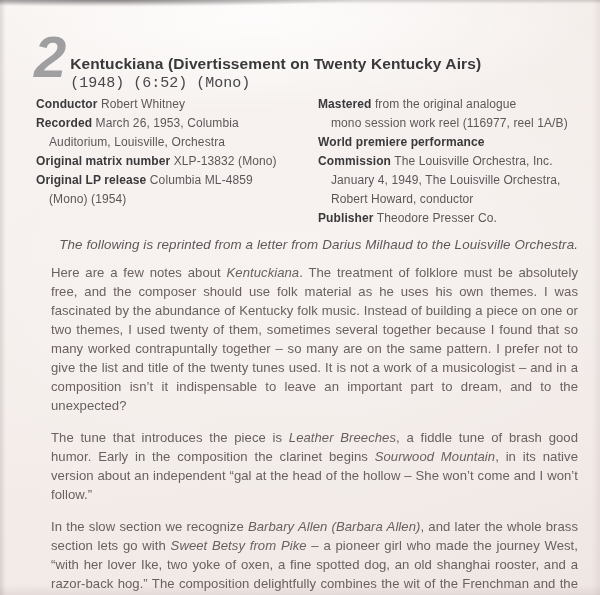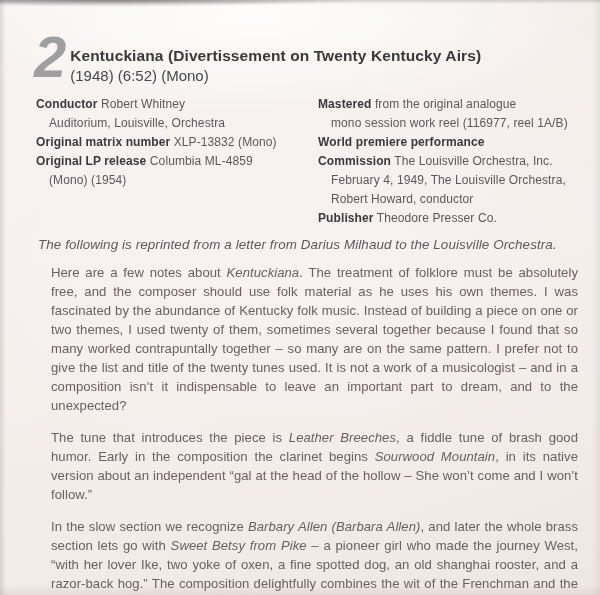--- a/index.html
+++ b/index.html
@@ -31,44 +31,45 @@
   .head {
     position: absolute; left: 34px; top: 34px; width: 544px;
     display: flex; align-items: flex-start;
   }
   .tracknum {
     font-size: 58px; line-height: 50px; font-weight: 700; font-style: italic;
     color: #9f9ea1; letter-spacing: -3px; margin-right: 7px; flex: 0 0 auto;
     transform: translateY(-2px);
   }
   .head-title {
-    font-size: 15.5px; font-weight: 700; color: #39383a; margin: 12px 0 0 0;
+    font-size: 15.5px; font-weight: 700; color: #39383a; margin: 20px 0 0 0;
     letter-spacing: .1px; line-height: 20px;
   }
   .head-subtitle {
-    font-size: 15px; color: #47464a; line-height: 20px;
+    font-size: 15px; color: #47464a; line-height: 20px; font-family: Liberation Mono, monospace;
   }
 
   .credits {
     position: absolute; left: 36px; top: 95px; width: 558px;
     display: flex;
   }
   .credits .col-left  { width: 282px; flex: 0 0 auto; }
   .credits .col-right { flex: 1 1 auto; }
   .credit-line {
     font-size: 12px; line-height: 19px; color: #5e5759; white-space: nowrap;
     letter-spacing: .1px;
   }
   .credit-line b { color: #3a393b; font-weight: 700; }
   .credit-line.indent { padding-left: 13px; }
 
   .intro-note {
     position: absolute; left: 38px; top: 237px; width: 540px;
     font-size: 13.4px; font-style: italic; color: #5f585a; margin: 0;
     letter-spacing: .1px;
+    text-align: right;
   }
 
   .letter {
     position: absolute; left: 36px; top: 263px; width: 542px;
   }
   .body-para {
     margin: 0 0 13px 15px;
     font-size: 13.1px; line-height: 19px; color: #6a6061;
     text-align: justify; letter-spacing: .05px;
   }
@@ -87,31 +88,32 @@
     <div class="tracknum">2</div>
     <div>
       <h1 class="head-title">Kentuckiana (Divertissement on Twenty Kentucky Airs)</h1>
       <div class="head-subtitle">(1948) (6:52) (Mono)</div>
     </div>
   </header>
 
   <section class="credits">
     <div class="col-left" id="credits-left">
         <div class="credit-line"><b>Conductor</b> Robert Whitney</div>
+        <div class="credit-line"><b>Recorded</b> March 26, 1953, Columbia</div>
         <div class="credit-line indent">Auditorium, Louisville, Orchestra</div>
         <div class="credit-line"><b>Original matrix number</b> XLP-13832 (Mono)</div>
         <div class="credit-line"><b>Original LP release</b> Columbia ML-4859</div>
         <div class="credit-line indent">(Mono) (1954)</div>
       </div>
     <div class="col-right" id="credits-right">
         <div class="credit-line"><b>Mastered</b> from the original analogue</div>
         <div class="credit-line indent">mono session work reel (116977, reel 1A/B)</div>
         <div class="credit-line"><b>World premiere performance</b></div>
         <div class="credit-line"><b>Commission</b> The Louisville Orchestra, Inc.</div>
-        <div class="credit-line indent">February 4, 1949, The Louisville Orchestra,</div>
+        <div class="credit-line indent">January 4, 1949, The Louisville Orchestra,</div>
         <div class="credit-line indent">Robert Howard, conductor</div>
         <div class="credit-line"><b>Publisher</b> Theodore Presser Co.</div>
       </div>
   </section>
 
   <p class="intro-note">The following is reprinted from a letter from Darius Milhaud to the Louisville Orchestra.</p>
 
   <section class="letter">
     <div id="letter-paragraphs">
         <p class="body-para"><span>Here are a few notes about </span><span class="it">Kentuckiana</span><span>. The treatment of folklore must be absolutely free, and the composer should use folk material as he uses his own themes. I was fascinated by the abundance of Kentucky folk music. Instead of building a piece on one or two themes, I used twenty of them, sometimes several together because I found that so many worked contrapuntally together – so many are on the same pattern. I prefer not to give the list and title of the twenty tunes used. It is not a work of a musicologist – and in a composition isn’t it indispensable to leave an important part to dream, and to the unexpected?</span></p>

